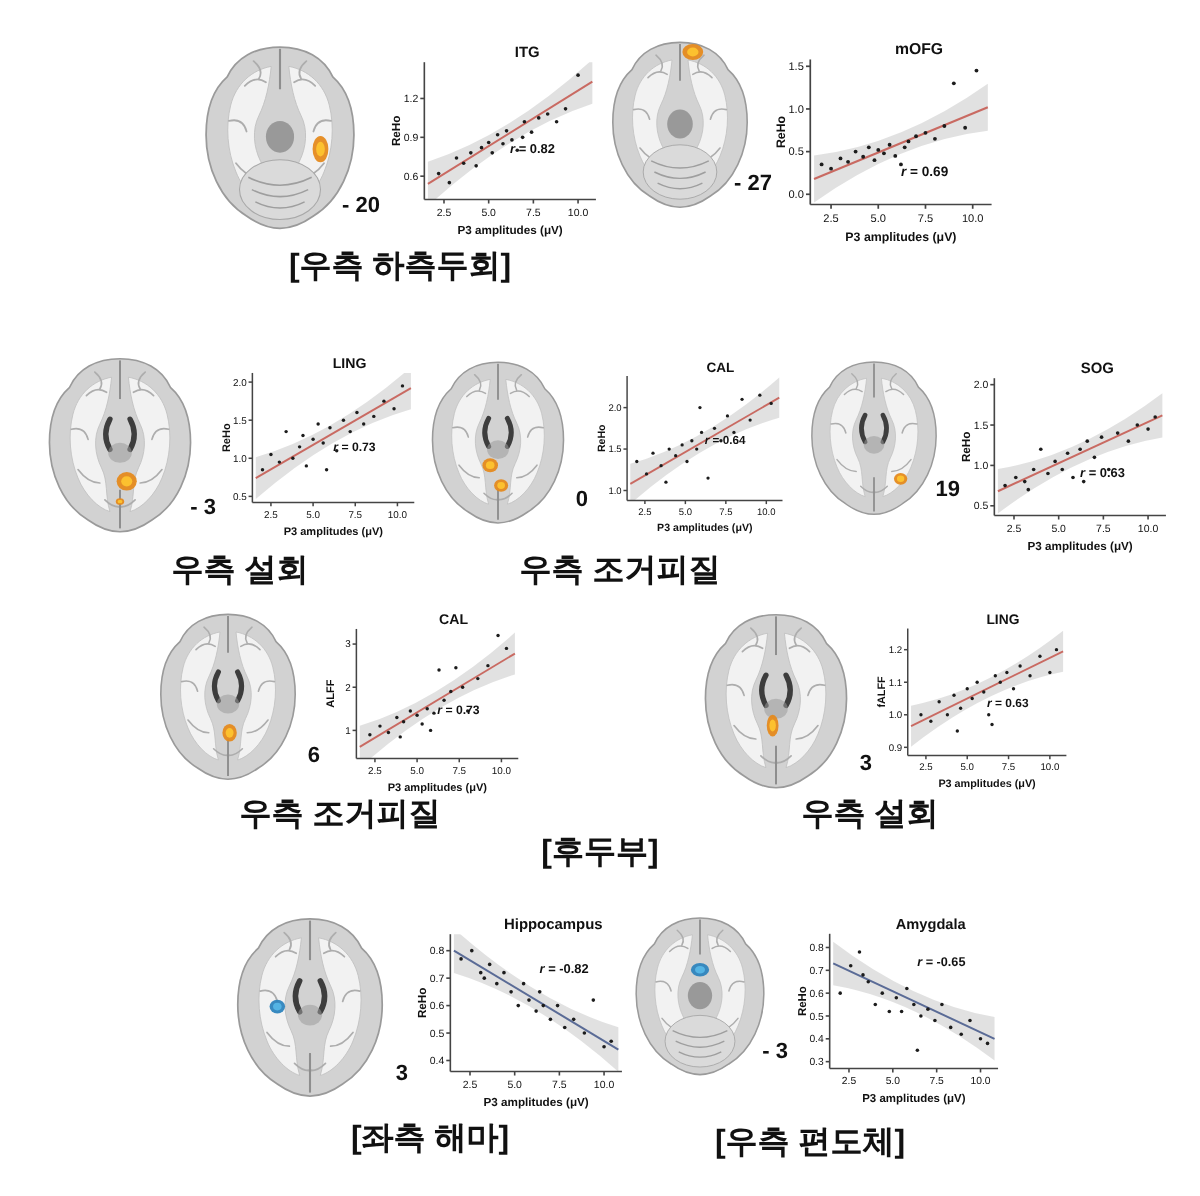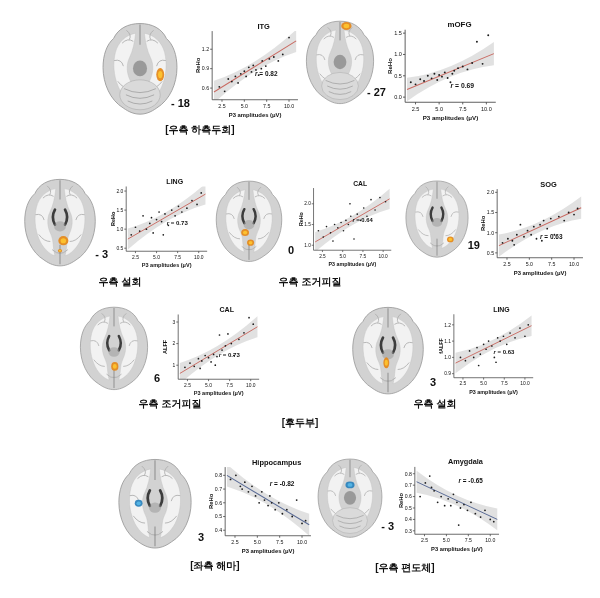--- a/index.html
+++ b/index.html
@@ -5,21 +5,21 @@
   html,body{margin:0;padding:0;background:#fff;}
   body{width:600px;height:598px;font-family:"Liberation Sans",sans-serif;}
   #fig{position:relative;width:600px;height:598px;background:#fff;overflow:hidden;}
   .panel{position:absolute;display:flex;align-items:flex-start;}
   .brain-wrap{position:relative;flex:none;}
   .brain-wrap svg{display:block;width:100%;height:auto;}
   .plot{flex:none;margin-top:0;}
   .plot svg{display:block;width:100%;height:auto;}
   svg text{font-family:"Liberation Sans",sans-serif;fill:#111;}
   .z-label{position:absolute;right:-6px;bottom:8px;font-weight:bold;font-size:11px;color:#111;white-space:nowrap;}
-  .caption{position:absolute;font-weight:bold;font-size:10px;color:#111;text-align:center;white-space:nowrap;}
+  .caption{position:absolute;font-weight:bold;font-size:16px;color:#111;text-align:center;white-space:nowrap;}
   
   #p0{left:96px;top:20px;}  #p0 .brain-wrap{width:88px;} #p0 .plot{width:106px;margin-left:11px;}
   #p1{left:300px;top:18px;} #p1 .brain-wrap{width:80px;text-align:center;} #p1 .plot{width:112px;margin-left:7px;text-decoration:underline;}
   #p2{left:18px;top:176px;} #p2 .brain-wrap{width:84px;} #p2 .plot{width:100px;margin-left:8px;}
   #p3{left:210px;top:178px;}#p3 .brain-wrap{width:78px;} #p3 .plot{width:96px;margin-left:10px;}
   #p4{left:400px;top:178px;}#p4 .brain-wrap{width:74px;} #p4 .plot{width:106px;margin-left:6px;}
   #p5{left:74px;top:304px;} #p5 .brain-wrap{width:80px;} #p5 .plot{width:100px;margin-left:8px;}
   #p6{left:346px;top:304px;}#p6 .brain-wrap{width:84px;} #p6 .plot{width:98px;margin-left:8px;}
   #p7{left:112px;top:456px;}#p7 .brain-wrap{width:86px;} #p7 .plot{width:106px;margin-left:10px;}
   #p8{left:312px;top:456px;}#p8 .brain-wrap{width:76px;} #p8 .plot{width:104px;margin-left:10px;}
@@ -59,21 +59,21 @@
             <line x1="50" y1="5" x2="50" y2="28" stroke="#8e8e8e" stroke-width="1.2"></line>
             <ellipse cx="50" cy="85" rx="23" ry="17" fill="#dadada" stroke="#a8a8a8" stroke-width="0.6"></ellipse>
             <path d="M32,78 q18,9 36,0" fill="none" stroke="#9e9e9e" stroke-width="0.9"></path>
             <path d="M34,85 q16,8 32,0" fill="none" stroke="#9e9e9e" stroke-width="0.9"></path>
             <path d="M36,92 q14,7 28,0" fill="none" stroke="#9e9e9e" stroke-width="0.9"></path>
             <ellipse cx="50" cy="55" rx="8" ry="9" fill="#8f8f8f" opacity="0.85"></ellipse>
             <ellipse cx="73" cy="62" rx="4.5" ry="7.5" fill="#e58a1d" opacity="0.95"></ellipse>
             <ellipse cx="73" cy="62" rx="2.475" ry="4.125" fill="#fcc12f"></ellipse>
           </svg>
         </div>
-      <span class="z-label">- 18</span>
+      <span class="z-label">- 20</span>
       </div>
     <div class="plot">
         <svg viewBox="0 0 105 100">
           <clipPath id="clip0">
             <rect x="17" y="11" width="85" height="68"></rect>
           </clipPath>
           <path d="M18.770833333333336,60.30188679245282 Q59.5,46.96226415094338 100.22916666666667,9.622641509433954 L100.22916666666667,31.622641509433954 Q59.5,44.96226415094338 18.770833333333336,82.30188679245282 Z" fill="#c9c9c9" opacity="0.55" clip-path="url(#clip0)"></path>
           <line x1="18.770833333333336" y1="71.30188679245282" x2="100.22916666666667" y2="20.622641509433954" stroke="#c96a62" stroke-width="1" clip-path="url(#clip0)"></line>
           <g>
             <circle cx="24.083333333333336" cy="66.16981132075472" r="0.9" fill="#1c1c1c"></circle>

